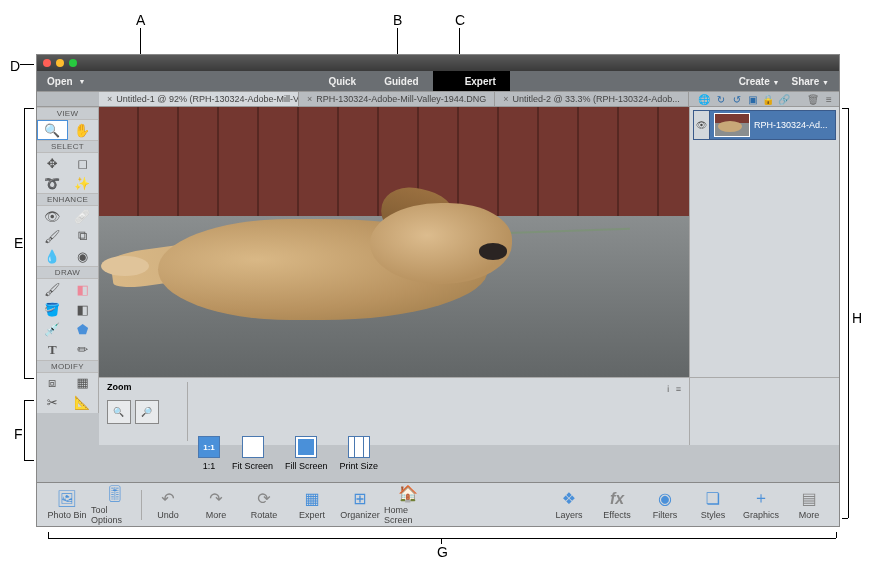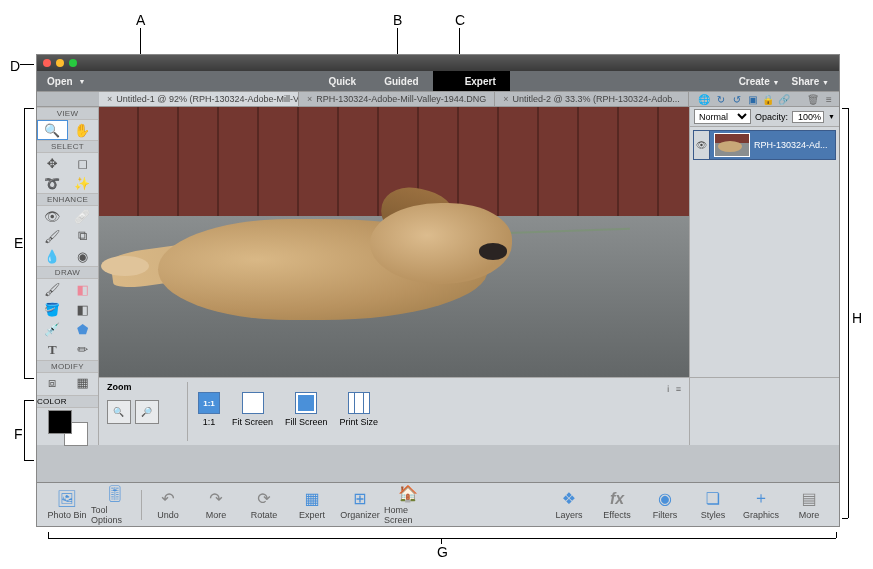--- a/index.html
+++ b/index.html
@@ -83,21 +83,21 @@
   .options-bar { position: absolute; left: 62px; right: 150px; top: 322px; height: 68px; background: #d4d8dc; border-top: 1px solid #aaa; display: flex; padding: 4px 8px; font-size: 9px; gap: 10px; }
   .options-bar .left-col { width: 70px; }
   .options-bar .divider { width:1px; background:#aaa; }
   .options-bar .zoom-col { display:flex; flex-direction:column; gap:4px; padding-top:12px; }
   .zb { display:flex; align-items:center; gap:6px; }
   .slider { width: 90px; height: 4px; background: #fff; border:1px solid #888; position: relative; }
   .slider .knob { position: absolute; left: 60%; top: -4px; width: 8px; height: 12px; background: #888; border-radius:2px; }
   .chk { display:flex; align-items:center; gap:4px; }
   .chk-box { width:10px; height:10px; border:1px solid #666; background:#fff; display:inline-flex; align-items:center; justify-content:center; font-size:8px; color:#333; }
   .fit-buttons { display:flex; gap:12px; align-items:flex-start; padding-top:10px; }
-  .fit-btn { display:flex; flex-direction:column; align-items:center; gap:3px; cursor:pointer; }
+  .fit-btn { display:flex; flex-direction:column; align-items:center; gap:3px; cursor:pointer;margin-top:44px; }
   .fit-icon { width:22px; height:22px; border:1px solid #4a78b0; background:#fff; position:relative; }
   .fit-icon.oneone { background:#4a90d9; color:#fff; font-size:8px; display:flex; align-items:center; justify-content:center; font-weight:bold; }
   .fit-icon.fill:before { content:""; position:absolute; inset:2px; background:#4a90d9; }
   .fit-icon.print:before { content:""; position:absolute; left:5px; top:0; right:5px; bottom:0; background:#fff; border-left:1px solid #4a78b0; border-right:1px solid #4a78b0; }
   .info-ic { margin-left:auto; align-self:flex-start; }
   
   .options-right { position:absolute; right:0; top:322px; width:150px; height:68px; background:#d4d8dc; border-left:1px solid #aaa; border-top:1px solid #aaa; }
   
   .taskbar { position: absolute; left: 0; right: 0; bottom: 0; height: 44px; background: #d4d8dc; border-top: 1px solid #888; display: flex; align-items: center; padding: 0 6px; font-size: 9px; }
   .task-btn { display: flex; flex-direction: column; align-items: center; justify-content: center; width: 48px; cursor: pointer; gap: 2px; color:#444; }
@@ -307,51 +307,36 @@
         </div>
       </div>
       <div class="status-strip">
         <span>92%</span>
         <span>Doc: 3.00M/4.00M</span>
         <span class="arrow">▶</span>
       </div>
     </div>
 
     <div class="right-panel">
-      <div class="blend-row">
-        <select>
-          <option>Normal</option>
-        </select>
-        <span>Opacity:</span>
-        <span class="opacity-box">100%</span>
-        <span style="font-size:7px;">▼</span>
-      </div>
       <div class="layer-list">
         <div class="layer-item">
           <div class="layer-eye">
               <span>👁</span>
             </div>
           <div class="layer-thumb">
             <div class="mini-brick"></div>
               <div class="mini-ground"></div>
               <div class="mini-dog"></div>
           </div>
           <span>RPH-130324-Ad...</span>
         </div>
       </div>
     </div>
   </div>
 
-  <div class="color-section">
-    <div class="tool-section-label">COLOR</div>
-    <div class="color-swatch-area">
-      <div class="swatch-bg"></div>
-      <div class="swatch-fg"></div>
-    </div>
-  </div>
 
   <div class="options-bar">
     <div class="left-col">
       <div style="font-weight:bold; margin-bottom:6px;">Zoom</div>
       <div style="display:flex; gap:4px; margin-top:8px;">
         <div class="zbt" style="width:24px;height:24px;background:#e8eaec;border:1px solid #888;display:flex;align-items:center;justify-content:center;">
             <span>🔍</span>
           </div>
         <div class="zbt" style="width:24px;height:24px;background:#e8eaec;border:1px solid #888;display:flex;align-items:center;justify-content:center;">
             <span>🔎</span>

